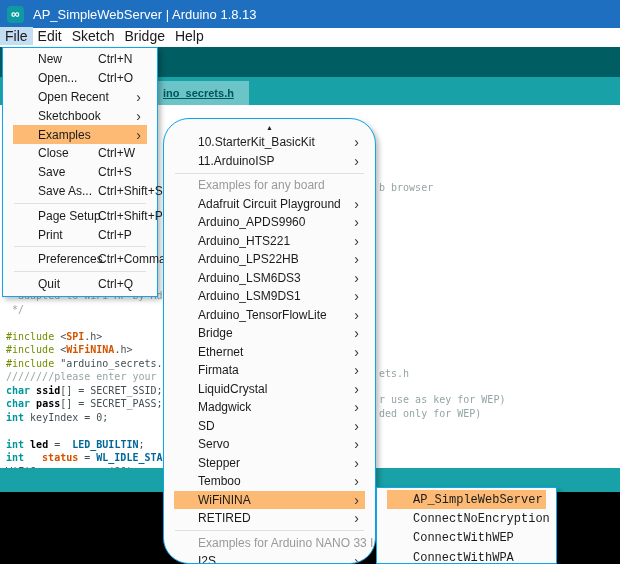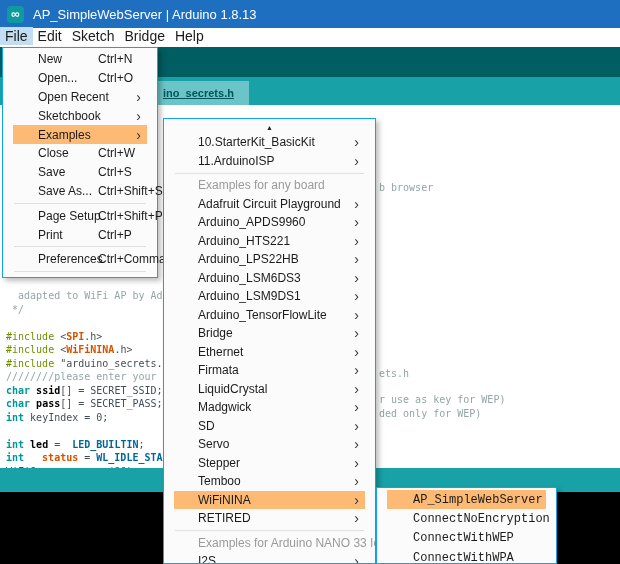--- a/index.html
+++ b/index.html
@@ -45,21 +45,21 @@
   .frag{position:absolute;z-index:1;font:10px "DejaVu Sans Mono",monospace;color:#95a5a6;white-space:pre;}
   .frag1{left:379px;top:182px;}
   .frag2{left:379px;top:368px;}
   .frag3{left:379px;top:394px;}
   .frag4{left:379px;top:408px;}
 
   
   .menu{position:absolute;background:#fbfbfb;border:1px solid #0ea5e9;box-sizing:border-box;
         box-shadow:3px 3px 5px rgba(0,0,0,0.25);font-size:12px;color:#1b1b1b;padding:2px 10px;}
   .file-menu{left:2px;top:47px;width:156px;z-index:10;}
-  .examples-menu{left:163px;top:118px;width:213px;height:446px;z-index:11;overflow:hidden;}
+  .examples-menu{left:163px;top:118px;width:213px;height:446px;z-index:11;overflow:hidden;border-radius:26px;}
   .wifinina-menu{left:376px;top:487px;width:181px;height:77px;z-index:12;overflow:hidden;}
   .mi{position:relative;display:flex;align-items:center;white-space:nowrap;}
   .file-menu .mi{height:18.8px;padding:0 18px 0 25px;}
   .examples-menu .mi{height:18.5px;padding:0 18px 0 24px;}
   .wifinina-menu .mi{height:19.3px;padding:0 10px 0 26px;font-family:Liberation Mono, monospace;}
   .sc{position:absolute;left:85px;text-align:right;}
   .ar{position:absolute;right:6px;top:50%;transform:translateY(-52%);font-size:14px;line-height:1;color:#333;}
   .hl{background:#fdba74;}
   .mhead{color:#9a9a9a;}
   .msep{height:1px;background:#e0e0e0;margin:2.5px 1px;}
@@ -152,20 +152,25 @@
         <span class="sc">Ctrl+P</span>
         <span class="ar"></span>
       </div>
       <div class="msep"></div>
       <div class="mi">
         <span class="lbl">Preferences</span>
         <span class="sc">Ctrl+Comma</span>
         <span class="ar"></span>
       </div>
       <div class="msep"></div>
+      <div class="mi">
+        <span class="lbl">Quit</span>
+        <span class="sc">Ctrl+Q</span>
+        <span class="ar"></span>
+      </div>
     </div>
 
   <div class="menu examples-menu">
     <div class="mscroll">▲</div>
     <div>
 
     <div class="mi">
           <span class="lbl">10.StarterKit_BasicKit</span>
           <span class="ar">›</span>
         </div>

